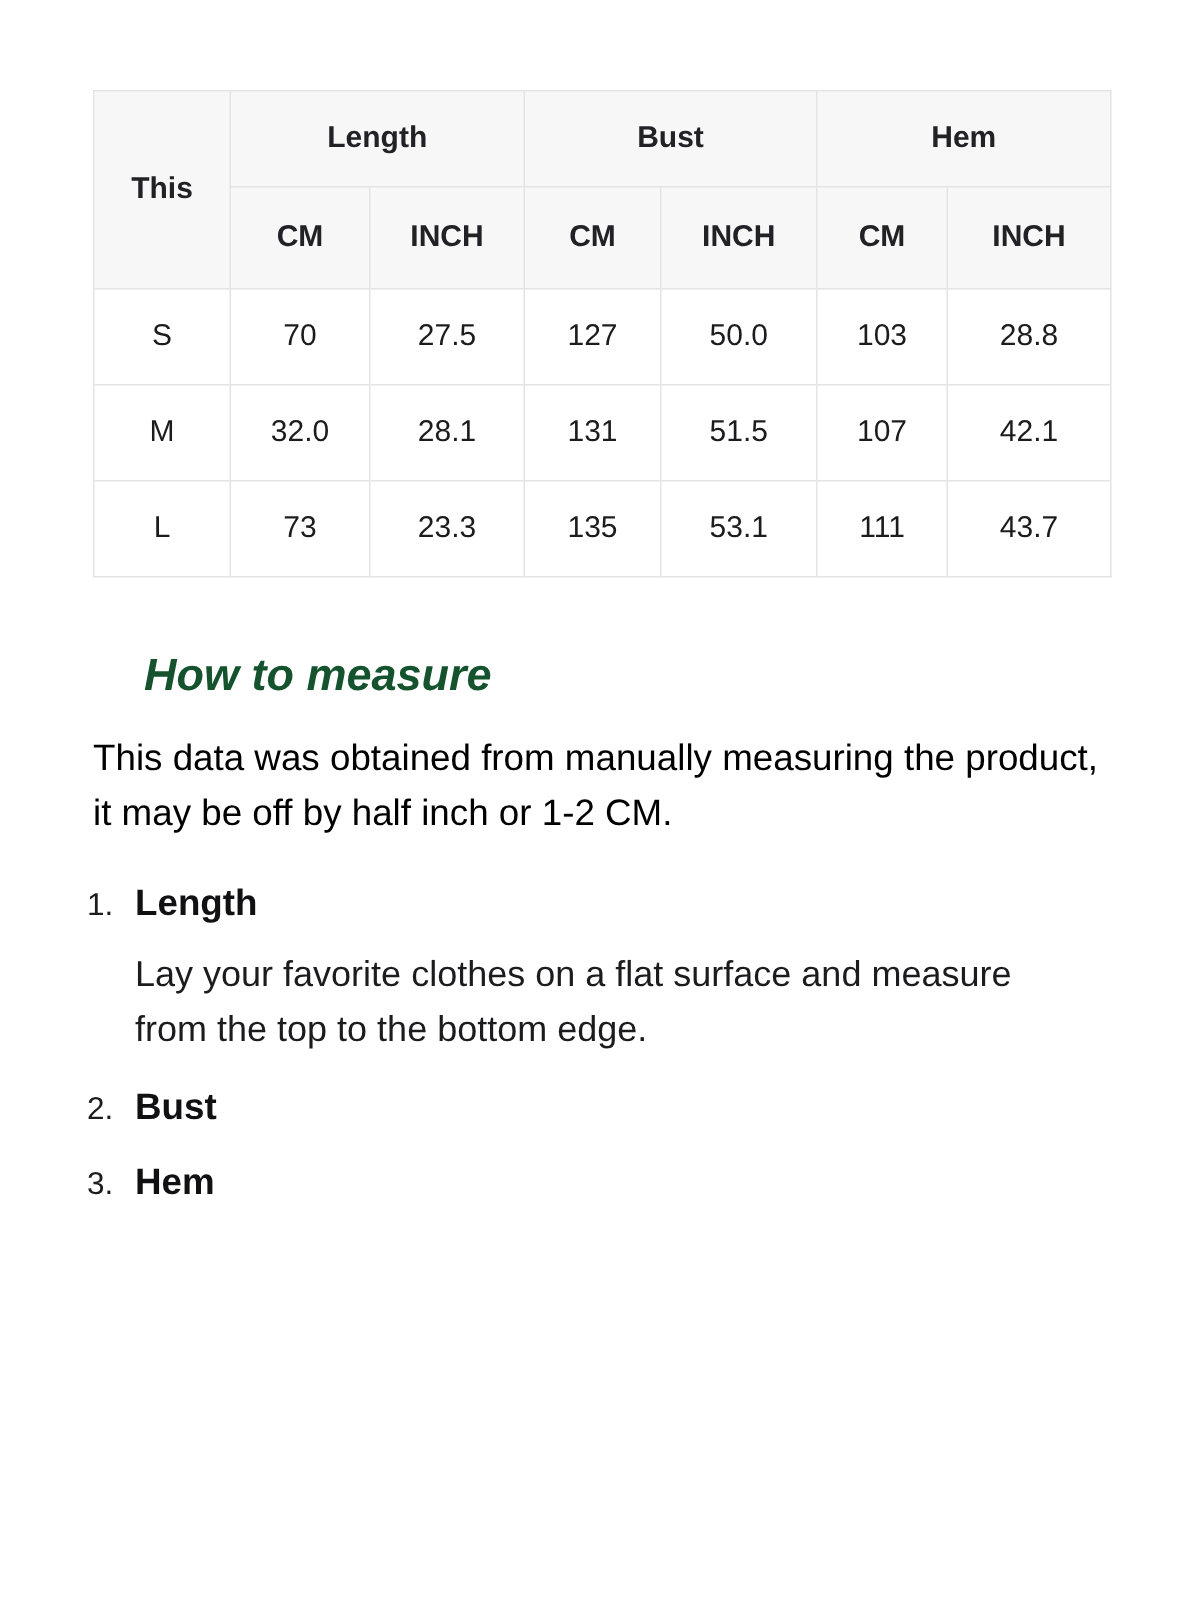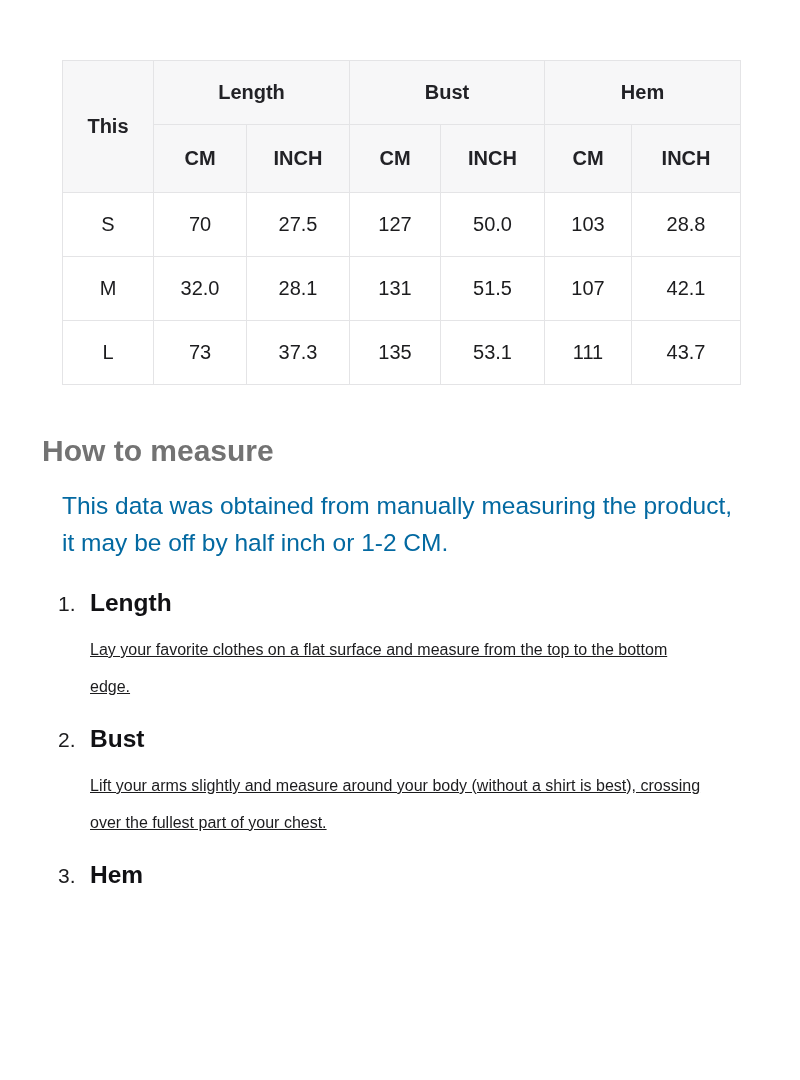--- a/index.html
+++ b/index.html
@@ -43,32 +43,33 @@
     background: #ffffff;
     font-weight: 400;
     color: #1c1c1e;
     height: 64px;
   }
   tr.group-row th { height: 64px; }
   tr.unit-row th { height: 68px; }
 
   
   .htm-heading {
-    margin: 48px 0 0 42px;
+    margin: 48px 0 0 96px;
     font-size: 30px;
     line-height: 36px;
     font-weight: 700;
-    color: #737373;
+    color: #14532d;
+    font-style: italic;
   }
   .htm-intro {
     margin: 18px 62px 16px 62px;
     width: 682px;
     font-size: 24.5px;
     line-height: 37px;
-    color: #0369a1;
+    color: #000000;
   }
   .steps {
     margin: 26px 0 0 58px;
   }
   .step {
     display: grid;
     grid-template-columns: 32px 1fr;
     margin-top: 18px;
   }
   .step-num {
@@ -79,24 +80,23 @@
   }
   .step-term {
     font-size: 24.5px;
     line-height: 31px;
     font-weight: 700;
     color: #111114;
   }
   .step-desc {
     margin: 13px 0 0 0;
     width: 616px;
-    font-size: 16px;
+    font-size: 24px;
     line-height: 37px;
     color: #1c1c1e;
-    text-decoration: underline;
   }
 </style>
 </head>
 <body>
 
 <div class="page">
 
   <table class="size-chart">
     <colgroup>
       <col style="width:91px">
@@ -138,21 +138,21 @@
         <td>32.0</td>
         <td>28.1</td>
         <td>131</td>
         <td>51.5</td>
         <td>107</td>
         <td>42.1</td>
       </tr>
       <tr>
         <td>L</td>
         <td>73</td>
-        <td>37.3</td>
+        <td>23.3</td>
         <td>135</td>
         <td>53.1</td>
         <td>111</td>
         <td>43.7</td>
       </tr>
     </tbody>
   </table>
 
   <h2 class="htm-heading">How to measure</h2>
 
@@ -165,21 +165,20 @@
       <div class="step-body">
         <div class="step-term">Length</div>
         <p class="step-desc">Lay your favorite clothes on a flat surface and measure from the top to the bottom edge.</p>
       </div>
     </div>
 
     <div class="step">
       <span class="step-num">2.</span>
       <div class="step-body">
         <div class="step-term">Bust</div>
-        <p class="step-desc">Lift your arms slightly and measure around your body (without a shirt is best), crossing over the fullest part of your chest.</p>
       </div>
     </div>
 
     <div class="step">
       <span class="step-num">3.</span>
       <div class="step-body">
         <div class="step-term">Hem</div>
       </div>
     </div>
 

